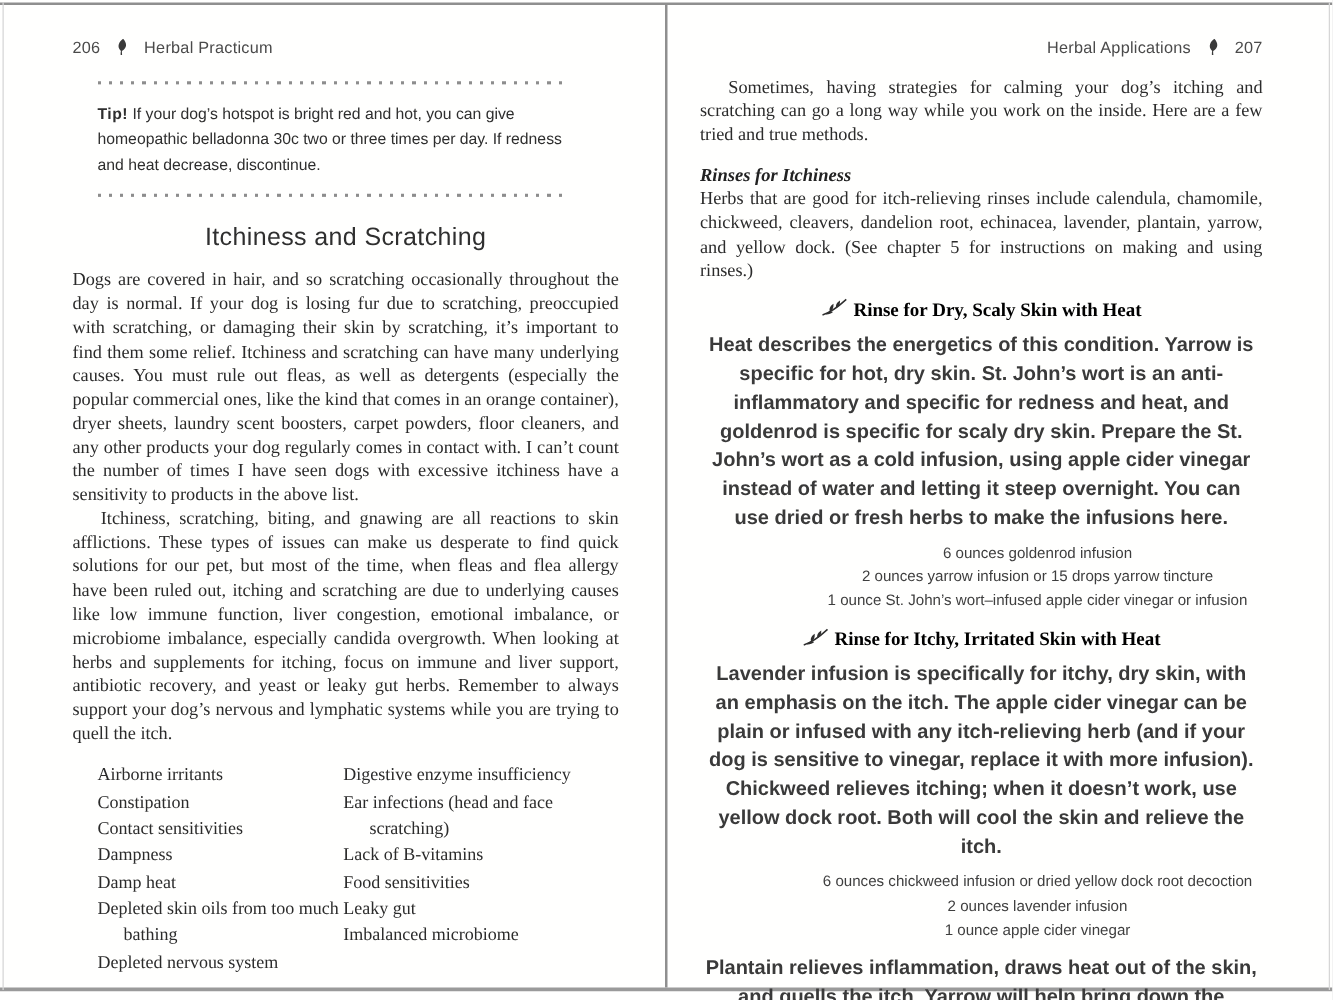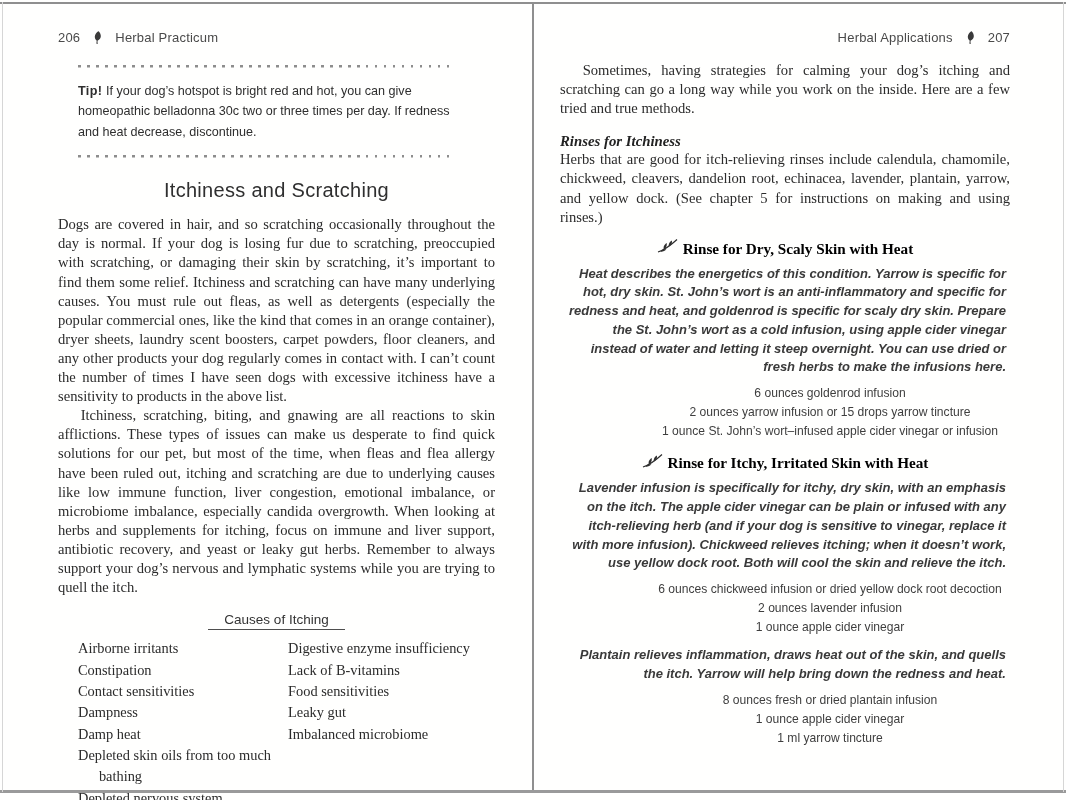--- a/index.html
+++ b/index.html
@@ -50,22 +50,22 @@
 
   
   .rp-intro { font-size:14.6px; line-height:1.31; text-align:justify; text-indent:1.55em; margin-top:16px; }
   .subsection-title { font-weight:bold; font-style:italic; font-size:14.8px; margin-top:15px; color:#222; }
   .subsection-text { font-size:14.6px; line-height:1.31; text-align:justify; }
 
   .recipe { margin-top:9px; }
   .recipe-title { text-align:center; font-weight:bold; font-size:15.2px; color:#000000;
                   margin:13px 0 7px; display:flex; align-items:center; justify-content:center; gap:5px; }
   .sprig { display:inline-flex; position:relative; top:-3px; }
-  .recipe-note { font-family:"Liberation Sans", sans-serif; font-style:italic; font-weight:600;
-                 font-size:13px; line-height:1.44; color:#3a3a3a; text-align:right;
+  .recipe-note { font-family:"Liberation Sans", sans-serif; font-weight:600;
+                 font-size:16px; line-height:1.44; color:#3a3a3a; text-align:center;
                  max-width:442px; margin:0 auto 7px; }
   .ingredients { list-style:none; font-family:"Liberation Sans", sans-serif; font-size:12.1px;
                  line-height:1.58; color:#3e3e3e; margin-left:90px; }
   .ingredients li { padding-left:1.2em; text-indent:-1.2em;text-align:center; }
 </style>
 </head>
 <body>
 
 <div class="spread">
   <div class="frame-top"></div>
@@ -90,33 +90,33 @@
       <p class="tip-text"><span class="tip-label">Tip!</span> <span>If your dog’s hotspot is bright red and hot, you can give homeopathic belladonna 30c two or three times per day. If redness and heat decrease, discontinue.</span></p>
       <div class="dotted-rule bottom"></div>
     </div>
 
     <h1 class="section-title">Itchiness and Scratching</h1>
 
     <p class="body-par">Dogs are covered in hair, and so scratching occasionally throughout the day is normal. If your dog is losing fur due to scratching, preoccupied with scratching, or damaging their skin by scratching, it’s important to find them some relief. Itchiness and scratching can have many underlying causes. You must rule out fleas, as well as detergents (especially the popular commercial ones, like the kind that comes in an orange container), dryer sheets, laundry scent boosters, carpet powders, floor cleaners, and any other products your dog regularly comes in contact with. I can’t count the number of times I have seen dogs with excessive itchiness have a sensitivity to products in the above list.</p>
     <p class="body-par indent">Itchiness, scratching, biting, and gnawing are all reactions to skin afflictions. These types of issues can make us desperate to find quick solutions for our pet, but most of the time, when fleas and flea allergy have been ruled out, itching and scratching are due to underlying causes like low immune function, liver congestion, emotional imbalance, or microbiome imbalance, especially candida overgrowth. When looking at herbs and supplements for itching, focus on immune and liver support, antibiotic recovery, and yeast or leaky gut herbs. Remember to always support your dog’s nervous and lymphatic systems while you are trying to quell the itch.</p>
 
     <div class="causes">
-      <div class="causes-title"><span>Causes of Itching</span></div>
       <div class="causes-cols">
         <ul class="causes-col first">
           <li>Airborne irritants</li>
           <li>Constipation</li>
           <li>Contact sensitivities</li>
           <li>Dampness</li>
           <li>Damp heat</li>
           <li>Depleted skin oils from too much bathing</li>
           <li>Depleted nervous system</li>
         </ul>
         <ul class="causes-col">
           <li>Digestive enzyme insufficiency</li>
+          <li>Ear infections (head and face scratching)</li>
           <li>Lack of B-vitamins</li>
           <li>Food sensitivities</li>
           <li>Leaky gut</li>
           <li>Imbalanced microbiome</li>
         </ul>
       </div>
     </div>
   </div>
 
   <div class="page page-right">

